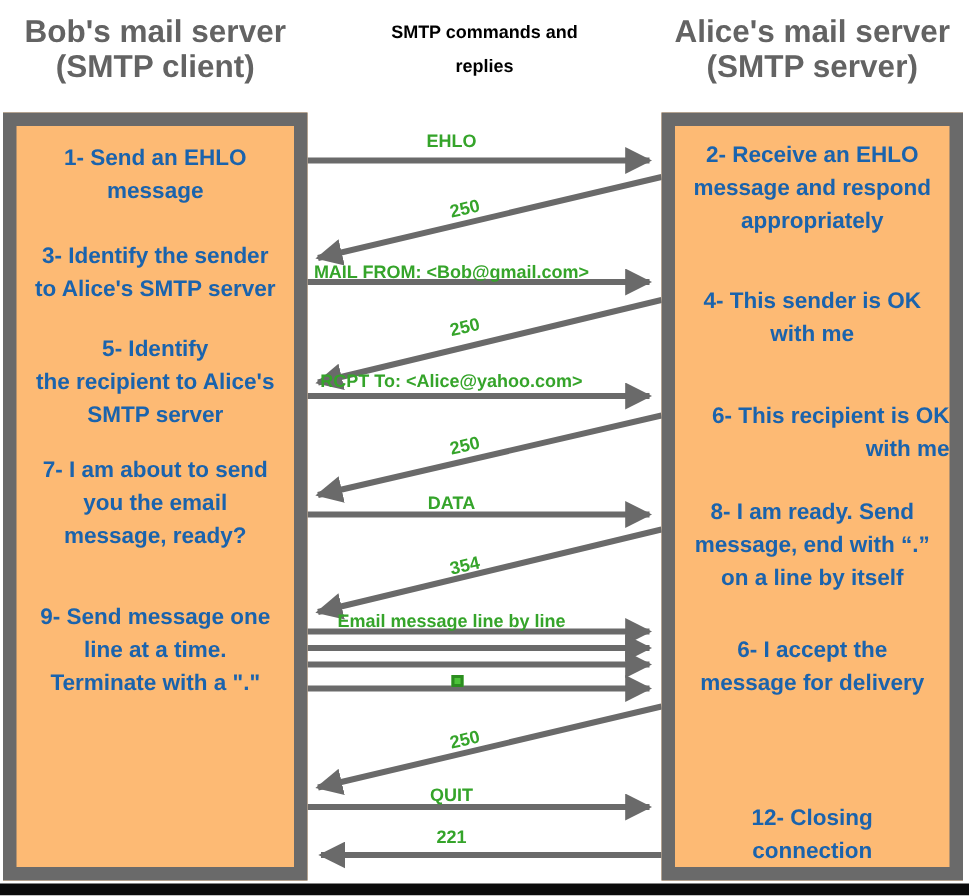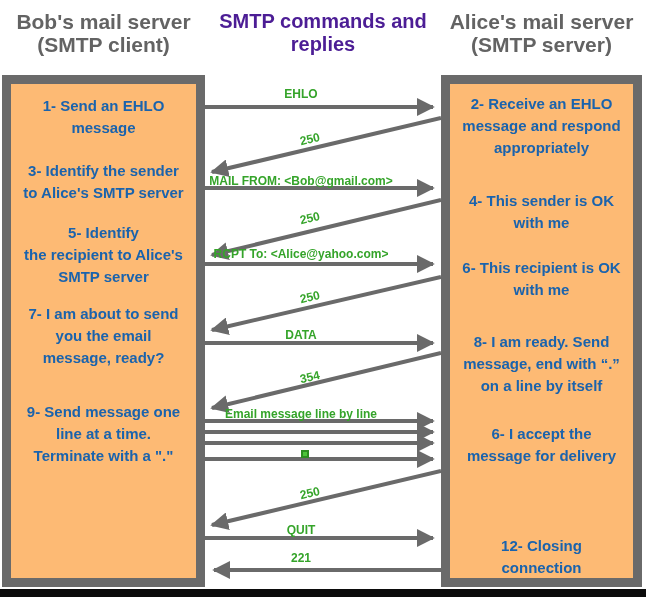--- a/index.html
+++ b/index.html
@@ -19,21 +19,21 @@
     position: absolute;
     top: 10px;
     text-align: center;
     font-weight: bold;
     font-size: 21px;
     line-height: 23px;
     white-space: pre-line;
     color: #636363;
   }
   .hdr-left   { left: 2px;   width: 203px; }
-  .hdr-center { left: 205px; width: 236px; color: #4c1d95; font-size: 20px; }
+  .hdr-center { left: 205px; width: 236px; color: #000000; font-size: 12px; }
   .hdr-right  { left: 441px; width: 201px; }
 
   .node-box {
     position: absolute;
     top: 75px;
     height: 512px;
     border: 9px solid #6a6a6a;
     background: #fdba74;
   }
   .client-box { left: 2px;   width: 203px; }
@@ -51,21 +51,21 @@
     white-space: pre-line;
   }
   .client-box .s1  { top: 11px; }
   .client-box .s3  { top: 76px; }
   .client-box .s5  { top: 138px; }
   .client-box .s7  { top: 219px; }
   .client-box .s9  { top: 317px; }
   .client-box .s11 { top: 438px; }
   .server-box .s2  { top: 9px; }
   .server-box .s4  { top: 106px; }
-  .server-box .s6  { top: 173px; }
+  .server-box .s6  { top: 183px; text-align: right; }
   .server-box .s8  { top: 247px; }
   .server-box .s10 { top: 339px; }
   .server-box .s12 { top: 451px; }
 
   #channel-svg {
     position: absolute;
     left: 205px;
     top: 75px;
     width: 236px;
     height: 514px;

